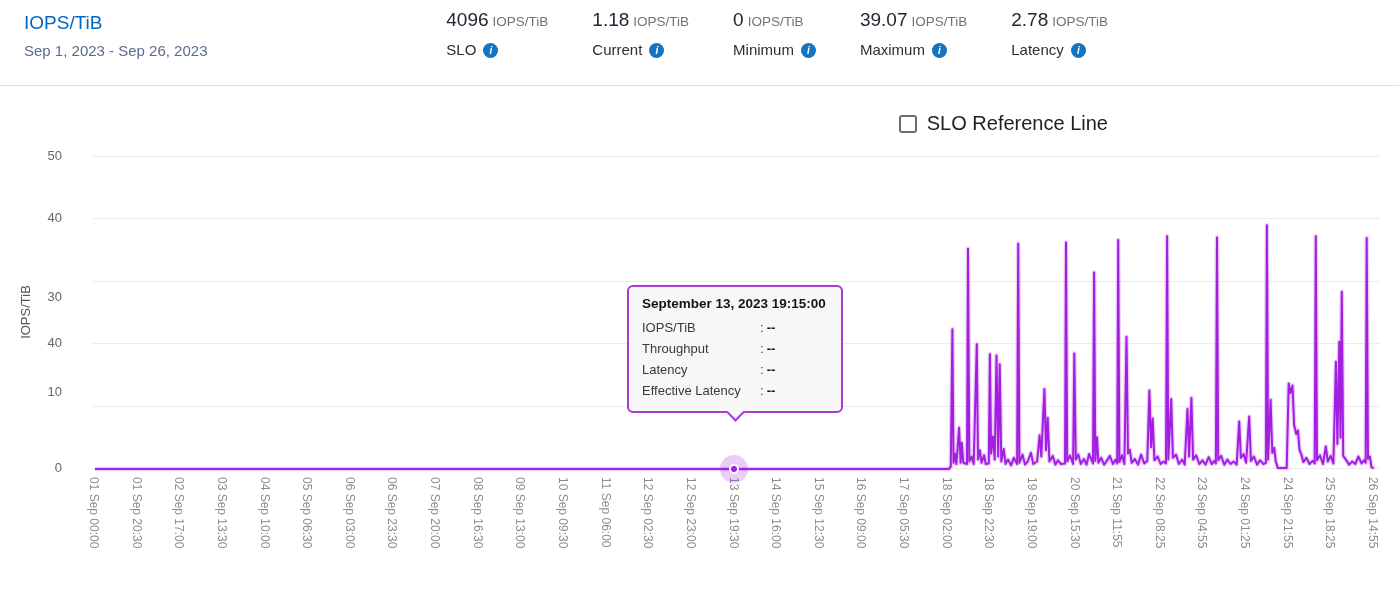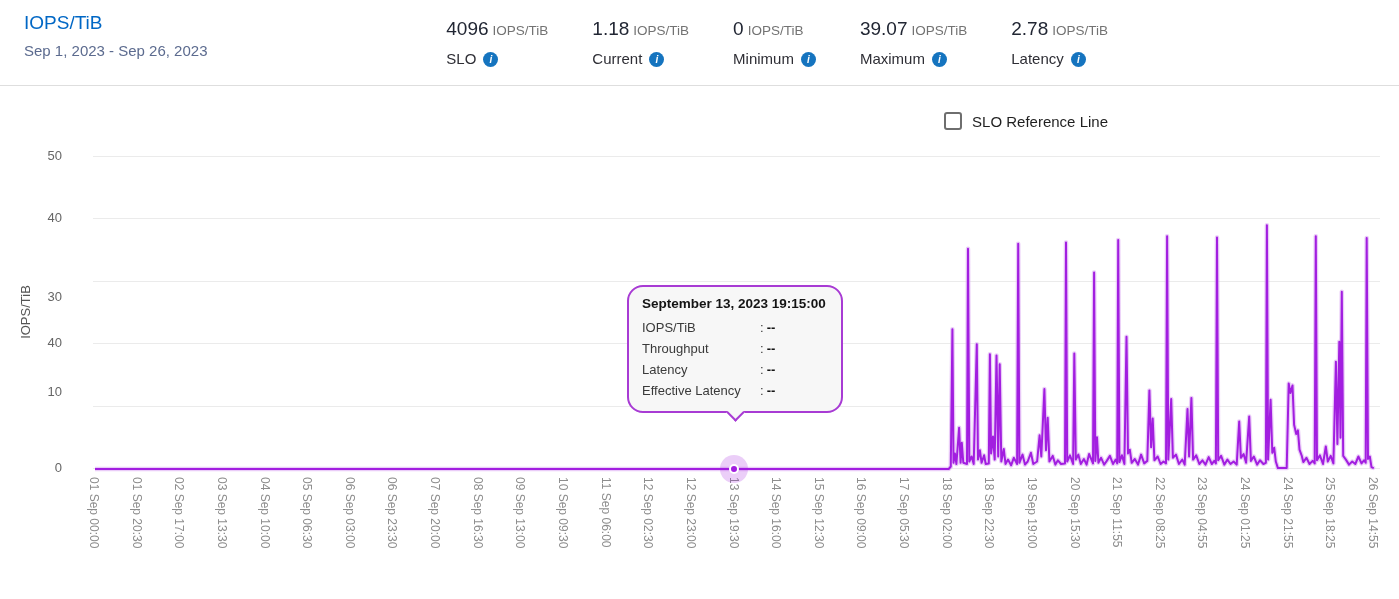--- a/index.html
+++ b/index.html
@@ -3,47 +3,47 @@
 <meta charset="utf-8">
 <style>
   * { box-sizing: border-box; margin: 0; padding: 0; }
   html,body { width:1399px; height:599px; background:#fff; }
   body { font-family:"Liberation Sans", sans-serif; overflow:hidden; }
   .page { position:relative; width:1124px; height:599px; background:#fff; }
 
   
   .hdr-title { position:absolute; left:24px; top:12px; font-size:19px; color:#0067c5; }
   .hdr-sub   { position:absolute; left:24px; top:42px; font-size:15px; color:#5c6b8f; }
-  .stats { position:absolute; right:16px; top:16px; display:flex; gap:44px; }
+  .stats { position:absolute; right:16px; top:7px; display:flex; gap:44px; }
   .stat { white-space:nowrap; }
   .stat-top { font-size:19px; color:#212633; line-height:26px; }
   .stat-unit { font-size:13.5px; color:#737373; margin-left:4px; }
   .stat-label { font-size:15px; color:#2e2e35; line-height:24px; margin-top:3px; display:flex; align-items:center; gap:7px;}
   .info-icon { display:inline-block; width:15px; height:15px; border-radius:50%;
                background:#1574bf; color:#fff; font-size:10px; font-weight:bold;
                text-align:center; line-height:15px; font-style:italic; cursor:pointer; }
   .divider { position:absolute; left:0; top:85px; width:1399px; height:1px; background:#dedede; }
 
   
   .slo-toggle { position:absolute; right:16px; top:112px; display:flex; align-items:center; gap:10px; cursor:pointer; }
   .checkbox { width:18px; height:18px; border:2px solid #6e6e6e; border-radius:3px; background:#fff; }
-  .slo-label { font-size:15px; color:#1f1f1f; }
+  .slo-label { font-size:20px; color:#1f1f1f; }
 
   
   .y-title { position:absolute; left:18px; top:312px; transform:rotate(-90deg) translate(-50%,0); transform-origin:0 0;
              font-size:13px; color:#555; }
   .gridline { position:absolute; left:93px; width:1287px; height:1px; background:#ebebeb; }
   .y-tick { position:absolute; left:22px; width:40px; text-align:right; font-size:13px; color:#666; }
   .x-tick { position:absolute; top:477px; font-size:12px; color:#8d8d8d; white-space:nowrap;
             transform:rotate(90deg); transform-origin:0 0; }
   #series-svg { position:absolute; left:95px; top:156px; }
 
   
   .tooltip { position:absolute; left:627px; top:285px; width:216px; background:rgba(247,247,247,0.98);
-             border:2px solid #a83bd4; border-radius:16px; padding:9px 13px 10px 13px; z-index:5; }
+             border:2px solid #a83bd4; border-radius:6px; padding:9px 13px 10px 13px; z-index:5; }
   .tt-title { font-size:13.5px; font-weight:bold; color:#141414; margin-bottom:6px; }
   .tt-row { display:flex; font-size:13px; line-height:21px; color:#3a3a3a; }
   .tt-row .tt-label { width:118px; flex:none; }
   .tt-row .tt-value { font-weight:bold; color:#141414; }
   .tt-row .tt-colon { color:#3a3a3a; font-weight:normal; margin-right:3px; }
   .tt-arrow { position:absolute; left:100px; bottom:-8px; width:13px; height:13px; background:#f7f7f7;
               border-right:2px solid #a83bd4; border-bottom:2px solid #a83bd4; transform:rotate(45deg); }
 
   
   .marker-halo { position:absolute; width:28px; height:28px; border-radius:50%; background:rgba(162,30,224,0.22); z-index:4;}

